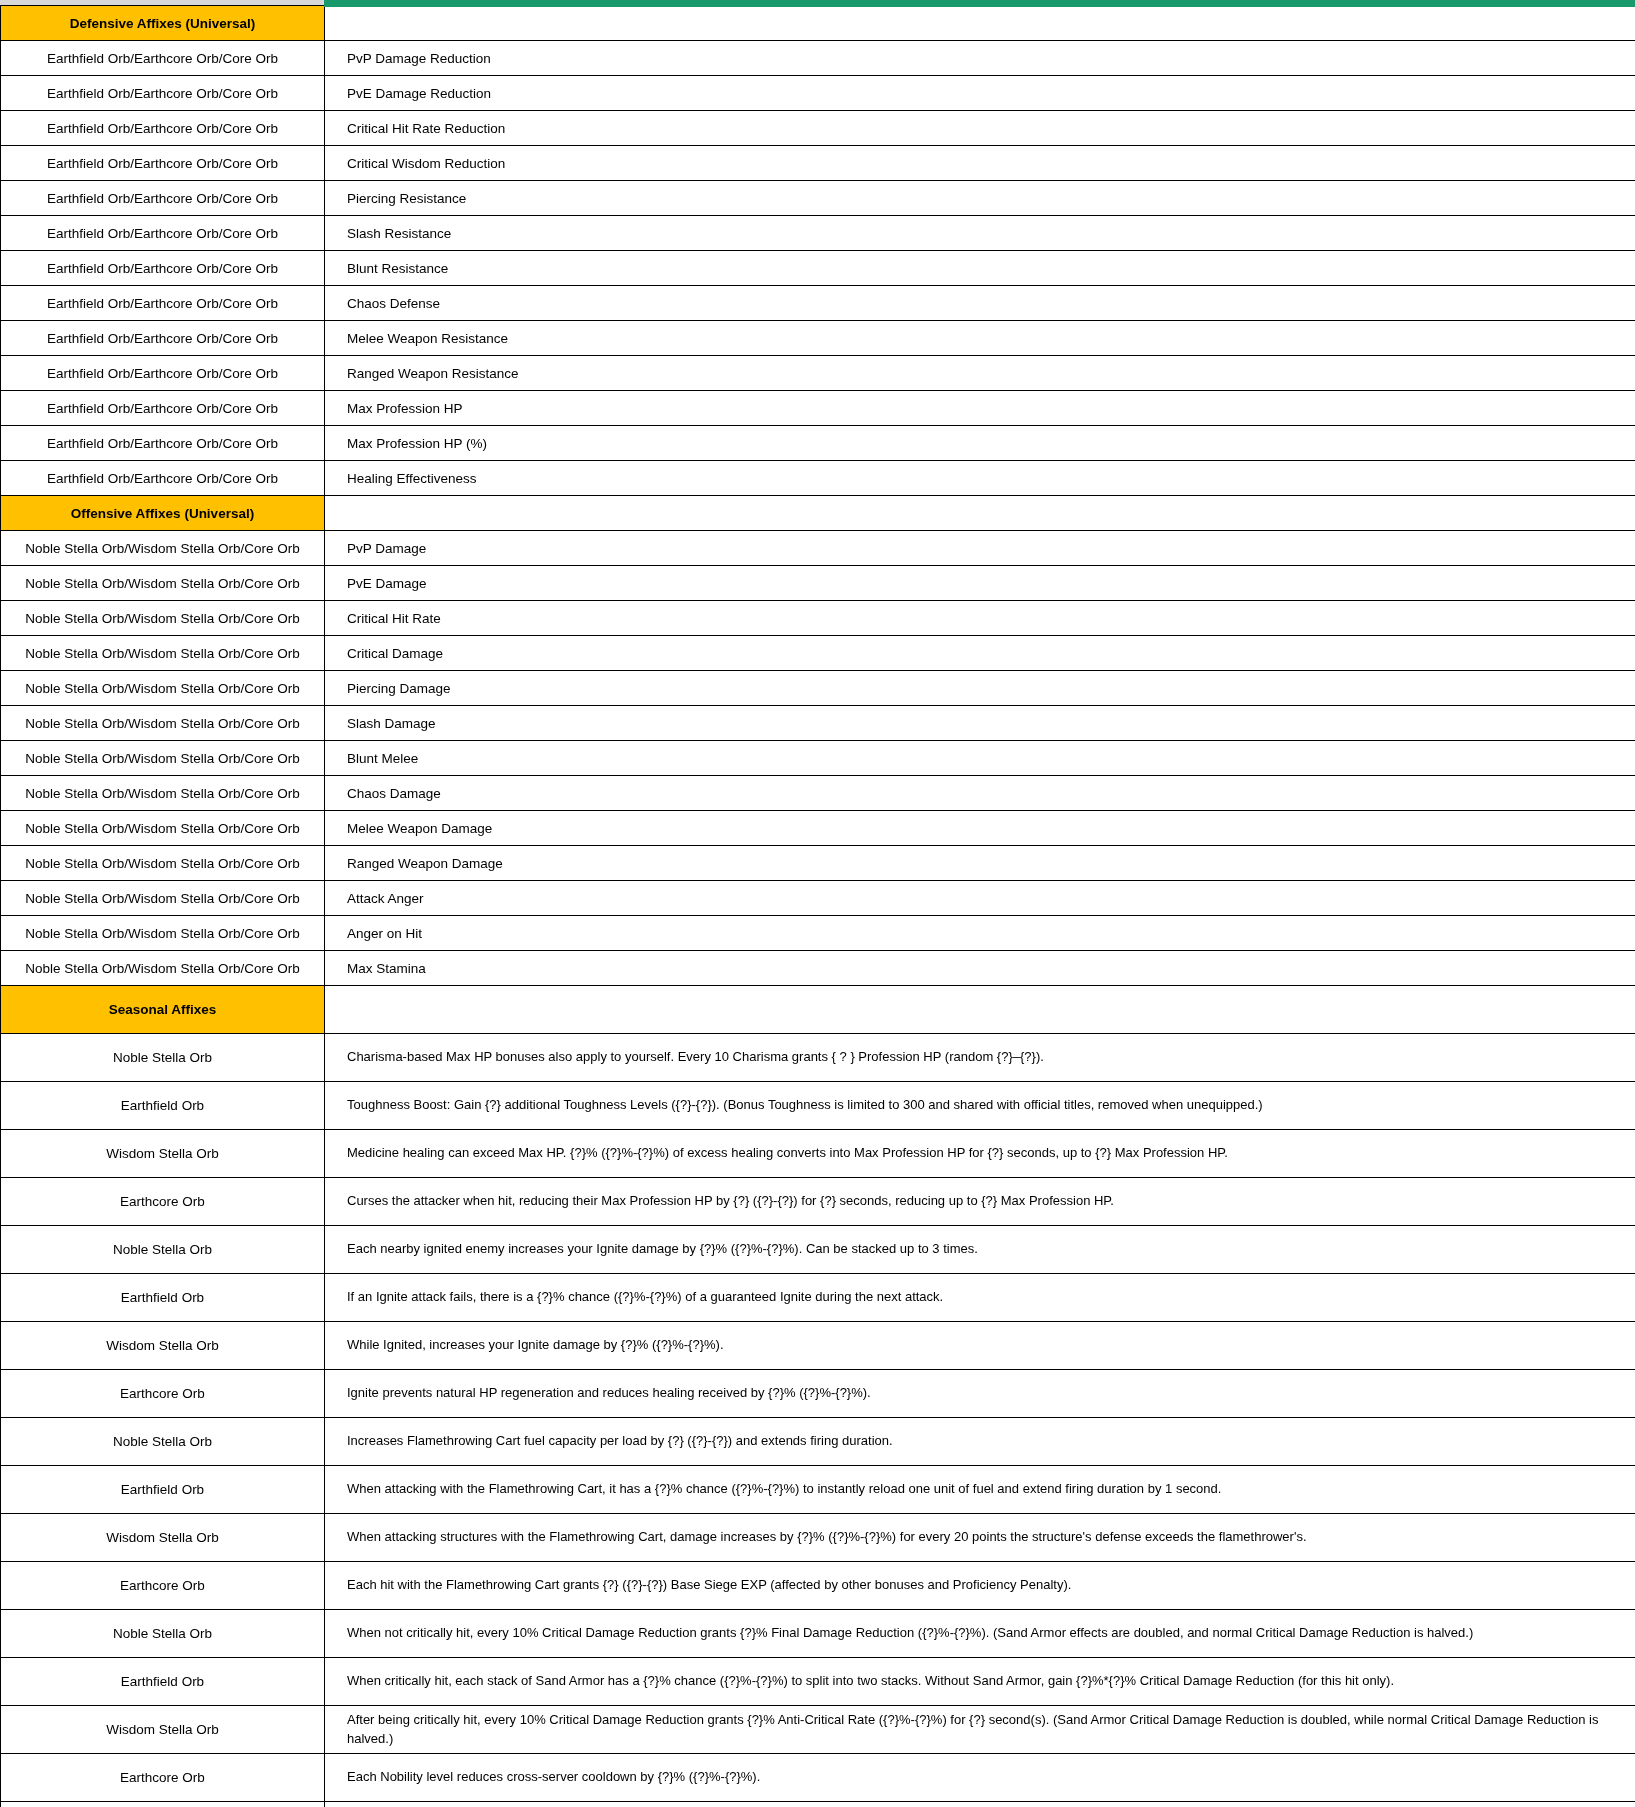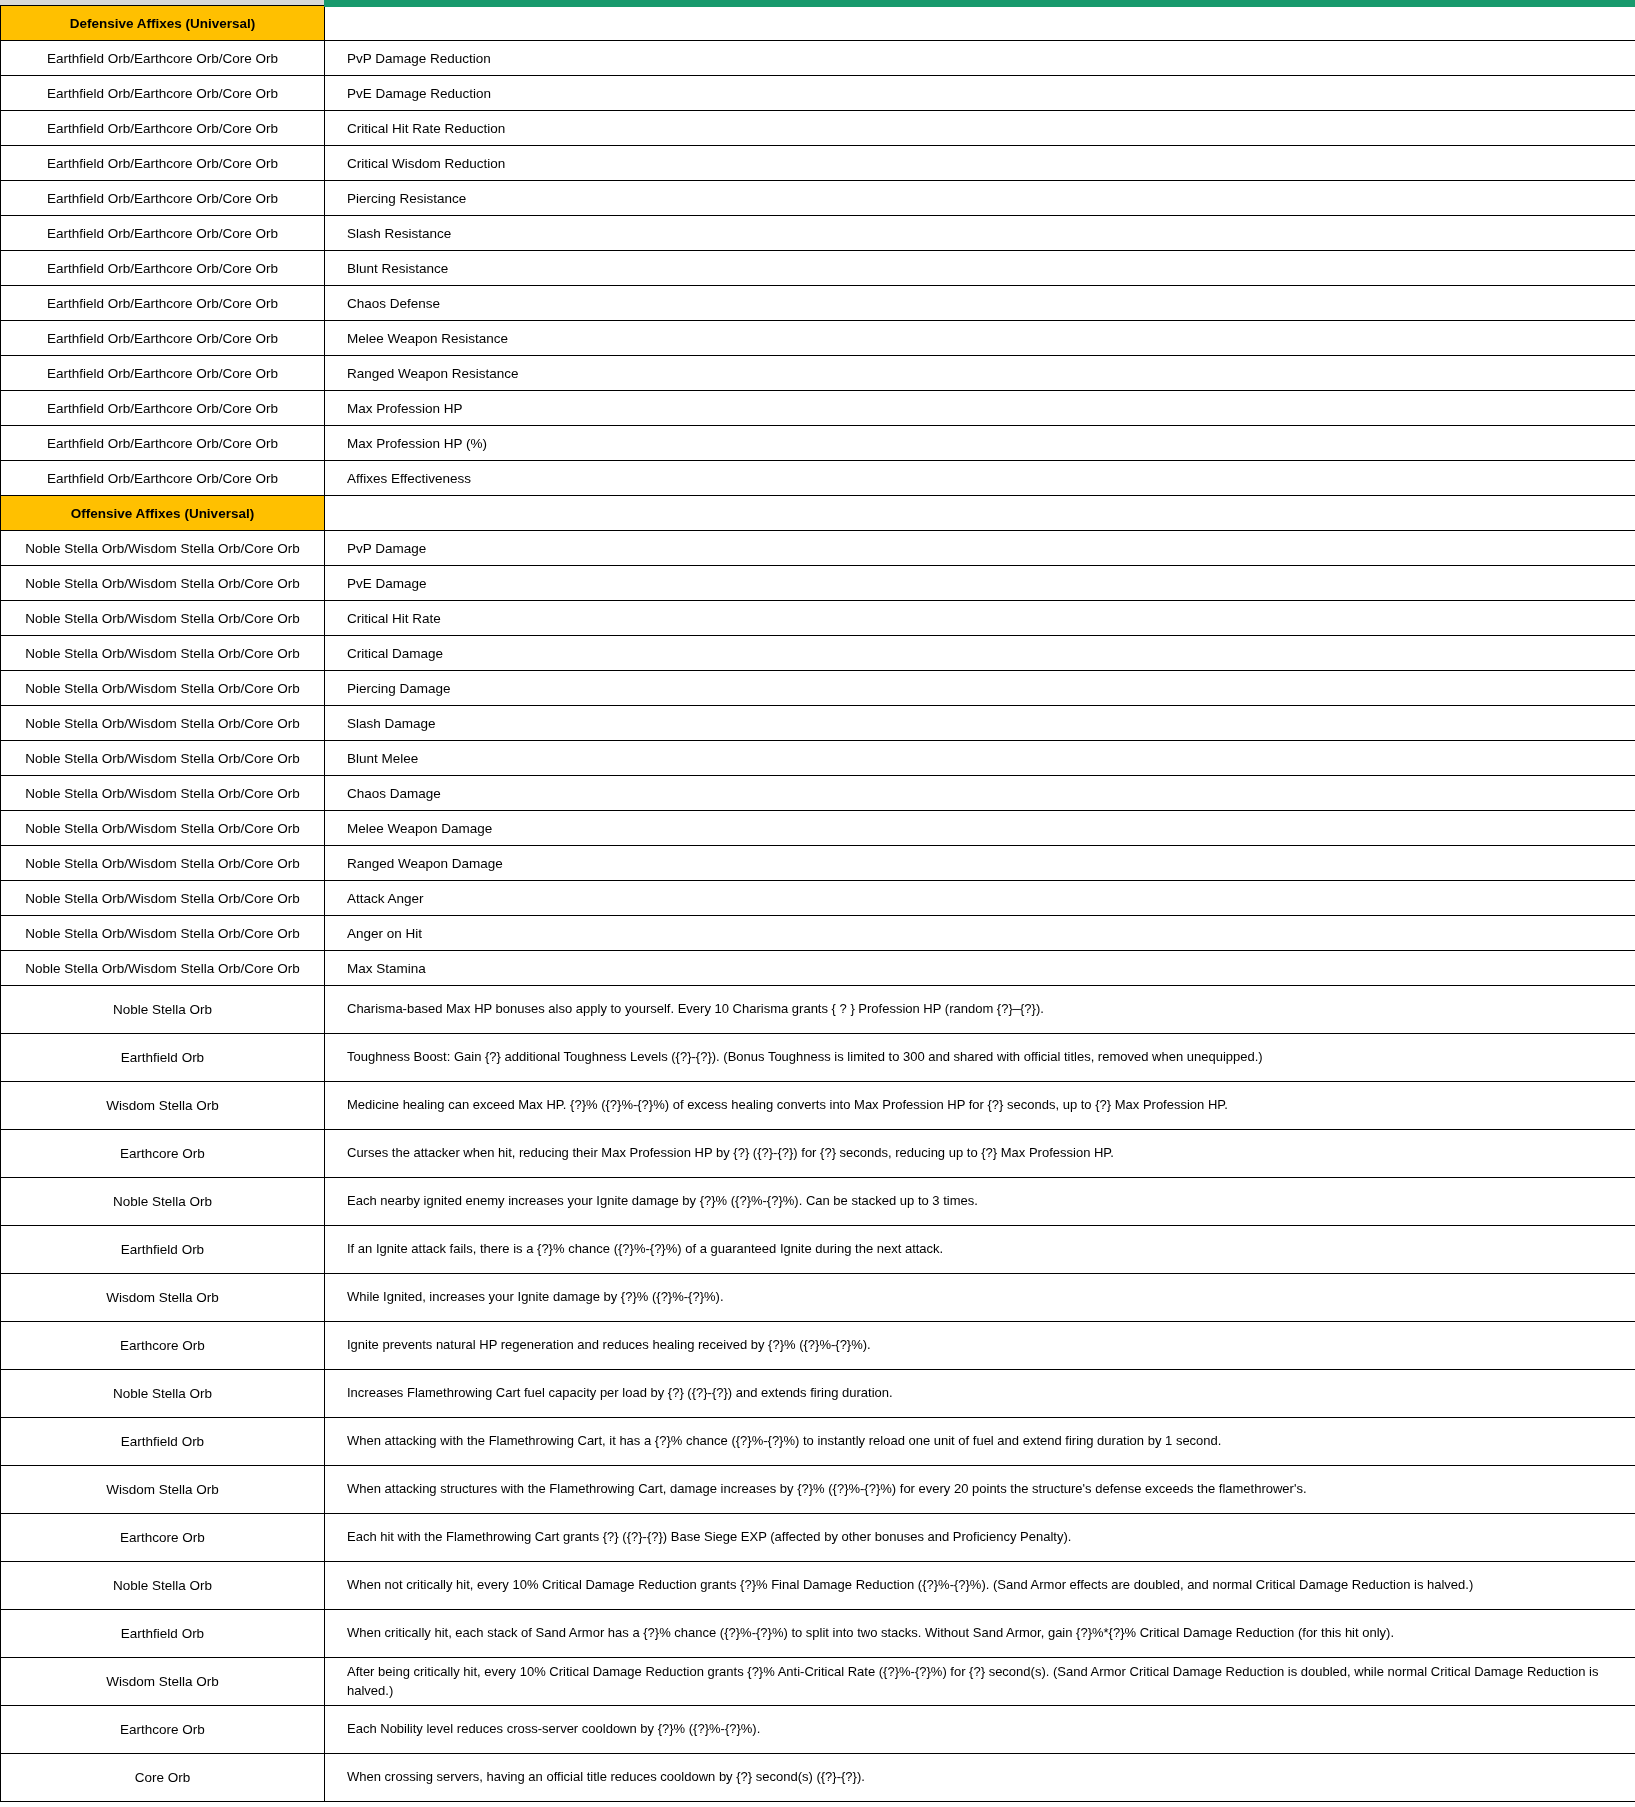--- a/index.html
+++ b/index.html
@@ -111,21 +111,21 @@
       <tr class="data-row sec-universal">
         <td class="orb-cell">Earthfield Orb/Earthcore Orb/Core Orb</td>
         <td class="affix-cell">Max Profession HP</td>
       </tr>
       <tr class="data-row sec-universal">
         <td class="orb-cell">Earthfield Orb/Earthcore Orb/Core Orb</td>
         <td class="affix-cell">Max Profession HP (%)</td>
       </tr>
       <tr class="data-row sec-universal">
         <td class="orb-cell">Earthfield Orb/Earthcore Orb/Core Orb</td>
-        <td class="affix-cell">Affixes Effectiveness</td>
+        <td class="affix-cell">Healing Effectiveness</td>
       </tr>
       <tr class="section-header sec-universal">
         <td class="orb-cell header-cell">Offensive Affixes (Universal)</td>
         <td class="affix-cell"></td>
       </tr>
       <tr class="data-row sec-universal">
         <td class="orb-cell">Noble Stella Orb/Wisdom Stella Orb/Core Orb</td>
         <td class="affix-cell">PvP Damage</td>
       </tr>
       <tr class="data-row sec-universal">
@@ -168,20 +168,24 @@
         <td class="orb-cell">Noble Stella Orb/Wisdom Stella Orb/Core Orb</td>
         <td class="affix-cell">Attack Anger</td>
       </tr>
       <tr class="data-row sec-universal">
         <td class="orb-cell">Noble Stella Orb/Wisdom Stella Orb/Core Orb</td>
         <td class="affix-cell">Anger on Hit</td>
       </tr>
       <tr class="data-row sec-universal">
         <td class="orb-cell">Noble Stella Orb/Wisdom Stella Orb/Core Orb</td>
         <td class="affix-cell">Max Stamina</td>
+      </tr>
+      <tr class="section-header sec-seasonal">
+        <td class="orb-cell header-cell">Seasonal Affixes</td>
+        <td class="affix-cell"></td>
       </tr>
       <tr class="data-row sec-seasonal">
         <td class="orb-cell">Noble Stella Orb</td>
         <td class="affix-cell">Charisma-based Max HP bonuses also apply to yourself. Every 10 Charisma grants { ? } Profession HP  (random {?}–{?}).</td>
       </tr>
       <tr class="data-row sec-seasonal">
         <td class="orb-cell">Earthfield Orb</td>
         <td class="affix-cell">Toughness Boost: Gain {?} additional Toughness Levels ({?}-{?}). (Bonus Toughness is limited to 300 and shared with official titles, removed when unequipped.)</td>
       </tr>
       <tr class="data-row sec-seasonal">

